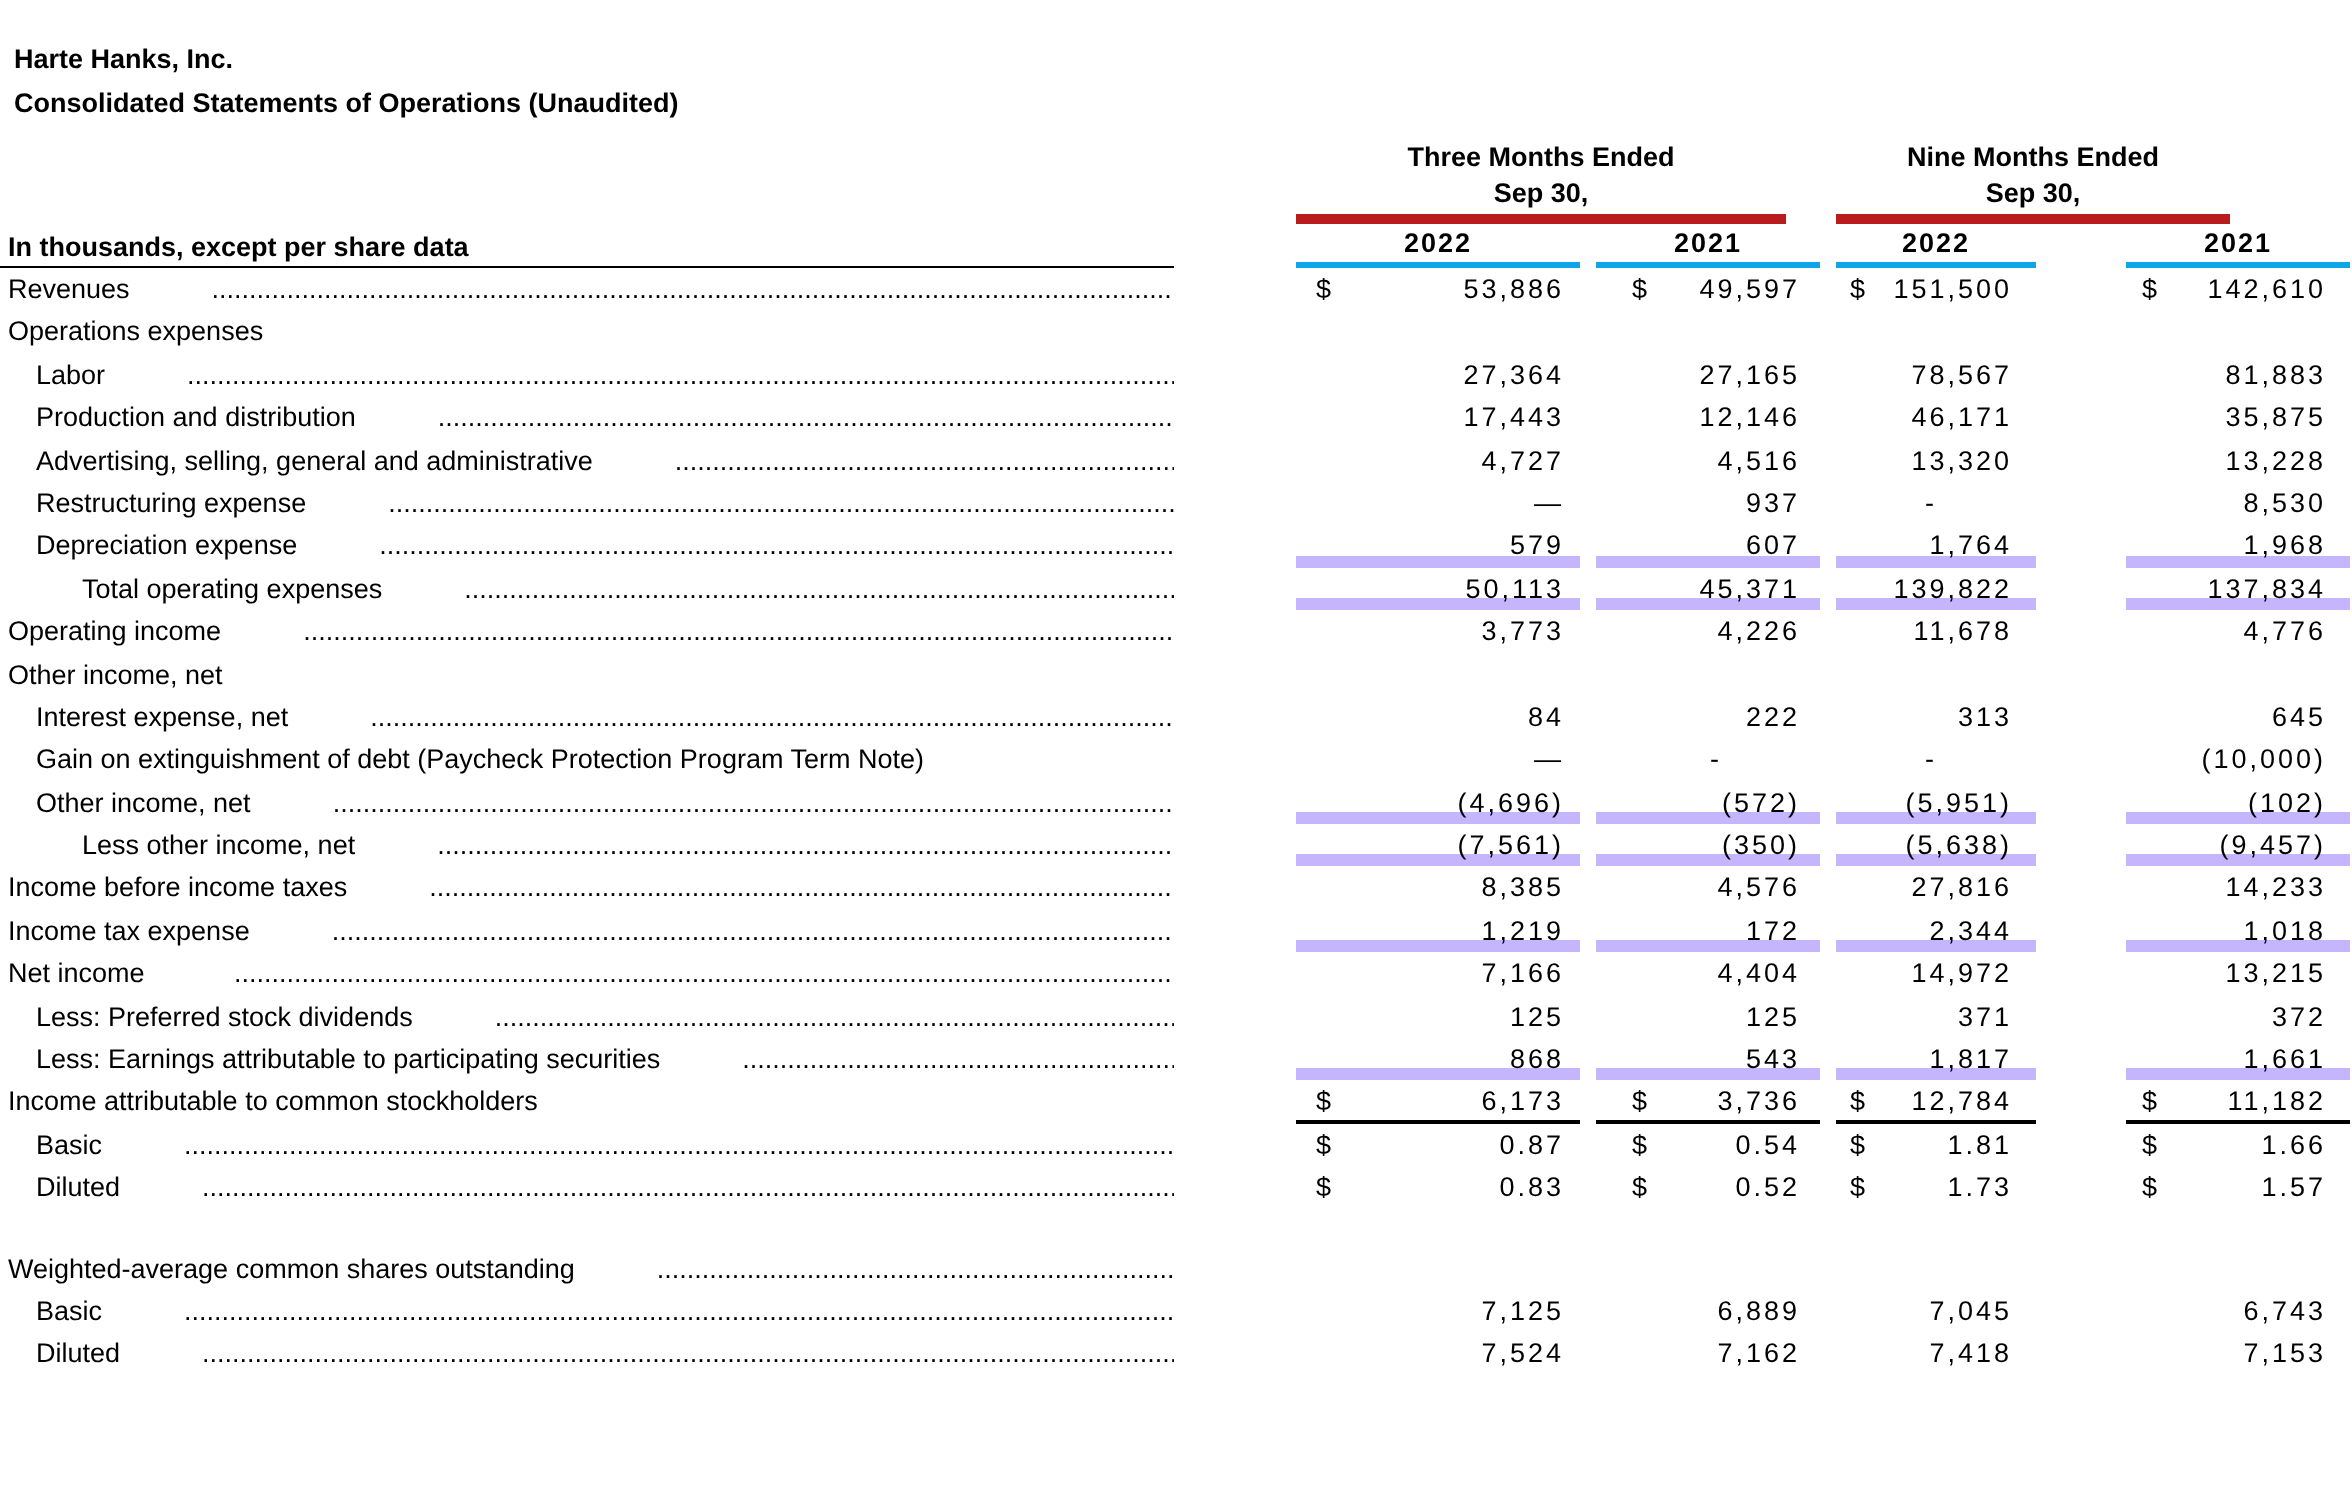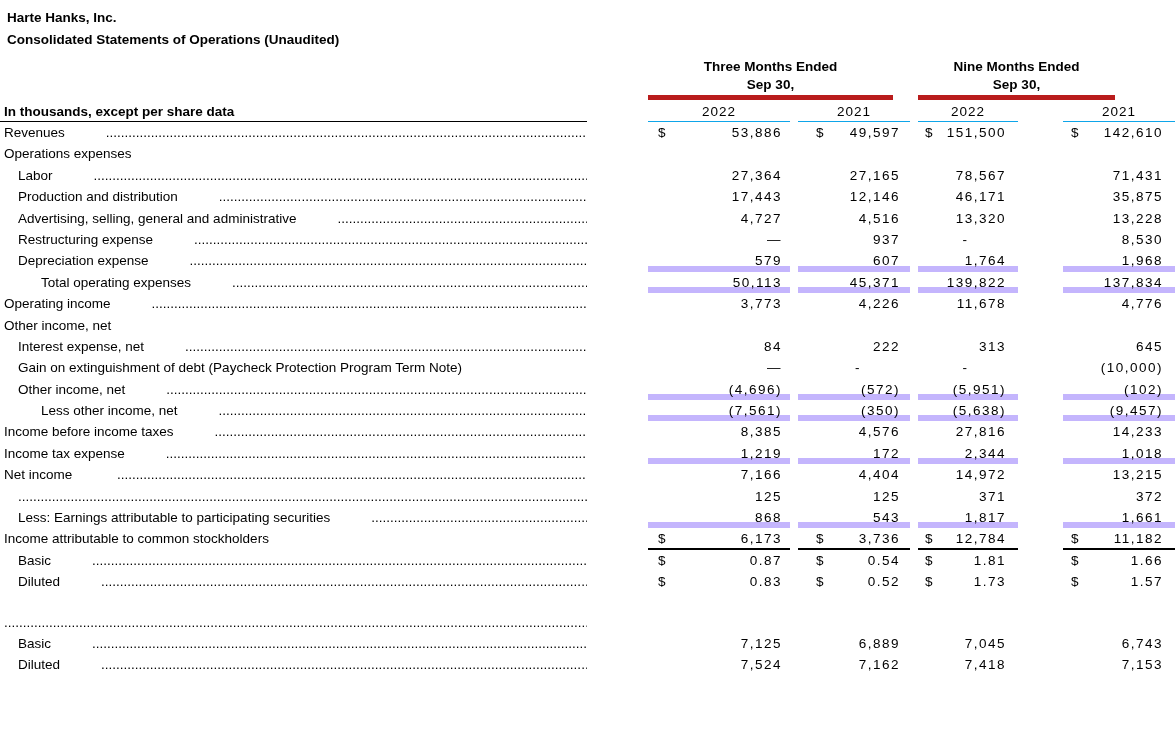--- a/index.html
+++ b/index.html
@@ -1,21 +1,21 @@
 <!DOCTYPE html>
 <html><head>
 <meta charset="utf-8">
 <style>
   html,body{margin:0;padding:0;}
   body{
     width:1176px;height:749px;background:#ffffff;color:#000000;
     font-family:"Liberation Sans",sans-serif;font-size:13.5px;
     overflow:hidden;
   }
-  .doc{padding-top:7px;}
+  .doc{padding-top:19px;}
   .title{padding-left:7px;font-weight:bold;line-height:22px;}
   
   .lblcol{flex:0 0 648px;}
   .w1{flex:0 0 142px;}
   .w2{flex:0 0 112px;}
   .w3{flex:0 0 100px;}
   .w4{flex:0 0 112px;}
   .cg{flex:0 0 8px;}
   .cg3{flex:0 0 45px;}
   
@@ -23,21 +23,21 @@
   .span3m{flex:0 0 262px;}
   .bigap{flex:0 0 8px;}
   .span9m{flex:0 0 257px;}
   .mh-inner{font-weight:bold;text-align:center;line-height:17.5px;border-bottom:5px solid #b91c1c;padding-bottom:2px;}
   .span3m .mh-inner{margin-right:17px;}
   .span9m .mh-inner{margin-right:60px;}
   
   .hdr-years{display:flex;height:22px;}
   .lbly{flex:0 0 648px;display:flex;align-items:flex-end;}
   .inthead{width:587px;box-sizing:border-box;border-bottom:1px solid #000;font-weight:bold;padding:0 0 2px 4px;}
-  .ycell{height:100%;box-sizing:border-box;border-bottom:1px solid #0ea5e9;display:flex;align-items:flex-end;justify-content:center;font-weight:normal;letter-spacing:1px;padding-bottom:2px;}
+  .ycell{height:100%;box-sizing:border-box;border-bottom:3px solid #0ea5e9;display:flex;align-items:flex-end;justify-content:center;font-weight:bold;letter-spacing:1px;padding-bottom:2px;}
   
   .row{display:flex;height:21.4px;line-height:21.4px;}
   .lbl{flex:0 0 648px;display:flex;box-sizing:border-box;padding-right:61px;overflow:hidden;gap:41px;}
   .ind0{padding-left:4px;}
   .ind1{padding-left:18px;}
   .ind2{padding-left:41px;}
   .lt{white-space:pre;}
   .dots{flex:1;overflow:hidden;white-space:nowrap;}
   .grp{box-sizing:border-box;display:flex;height:100%;}
   .grp.w1{padding:0 8px 0 10px;}
@@ -141,21 +141,21 @@
         <div class="cg"></div>
         <div class="grp w2">
           <span class="val">27,165</span>
         </div>
         <div class="cg"></div>
         <div class="grp w3">
           <span class="val">78,567</span>
         </div>
         <div class="cg3"></div>
         <div class="grp w4">
-          <span class="val">71,431</span>
+          <span class="val">81,883</span>
         </div>
       </div>
       <div class="row">
         <div class="lbl ind1">
           <span class="lt">Production and distribution</span>
           <span class="dots">........................................................................................................................................................................................................</span>
         </div>
         <div class="grp w1">
           <span class="val">17,443</span>
         </div>
@@ -430,20 +430,21 @@
         <div class="grp w3">
           <span class="val">14,972</span>
         </div>
         <div class="cg3"></div>
         <div class="grp w4">
           <span class="val">13,215</span>
         </div>
       </div>
       <div class="row">
         <div class="lbl ind1">
+          <span class="lt">Less: Preferred stock dividends</span>
           <span class="dots">........................................................................................................................................................................................................</span>
         </div>
         <div class="grp w1">
           <span class="val">125</span>
         </div>
         <div class="cg"></div>
         <div class="grp w2">
           <span class="val">125</span>
         </div>
         <div class="cg"></div>
@@ -545,20 +546,21 @@
           <span class="val">1.73</span>
         </div>
         <div class="cg3"></div>
         <div class="grp w4">
           <span class="cur">$</span>
           <span class="val">1.57</span>
         </div>
       </div>
       <div class="row gap-small">
         <div class="lbl ind0">
+          <span class="lt">Weighted-average common shares outstanding</span>
           <span class="dots">........................................................................................................................................................................................................</span>
         </div>
         <div class="grp w1"></div>
         <div class="cg"></div>
         <div class="grp w2"></div>
         <div class="cg"></div>
         <div class="grp w3"></div>
         <div class="cg3"></div>
         <div class="grp w4"></div>
       </div>

